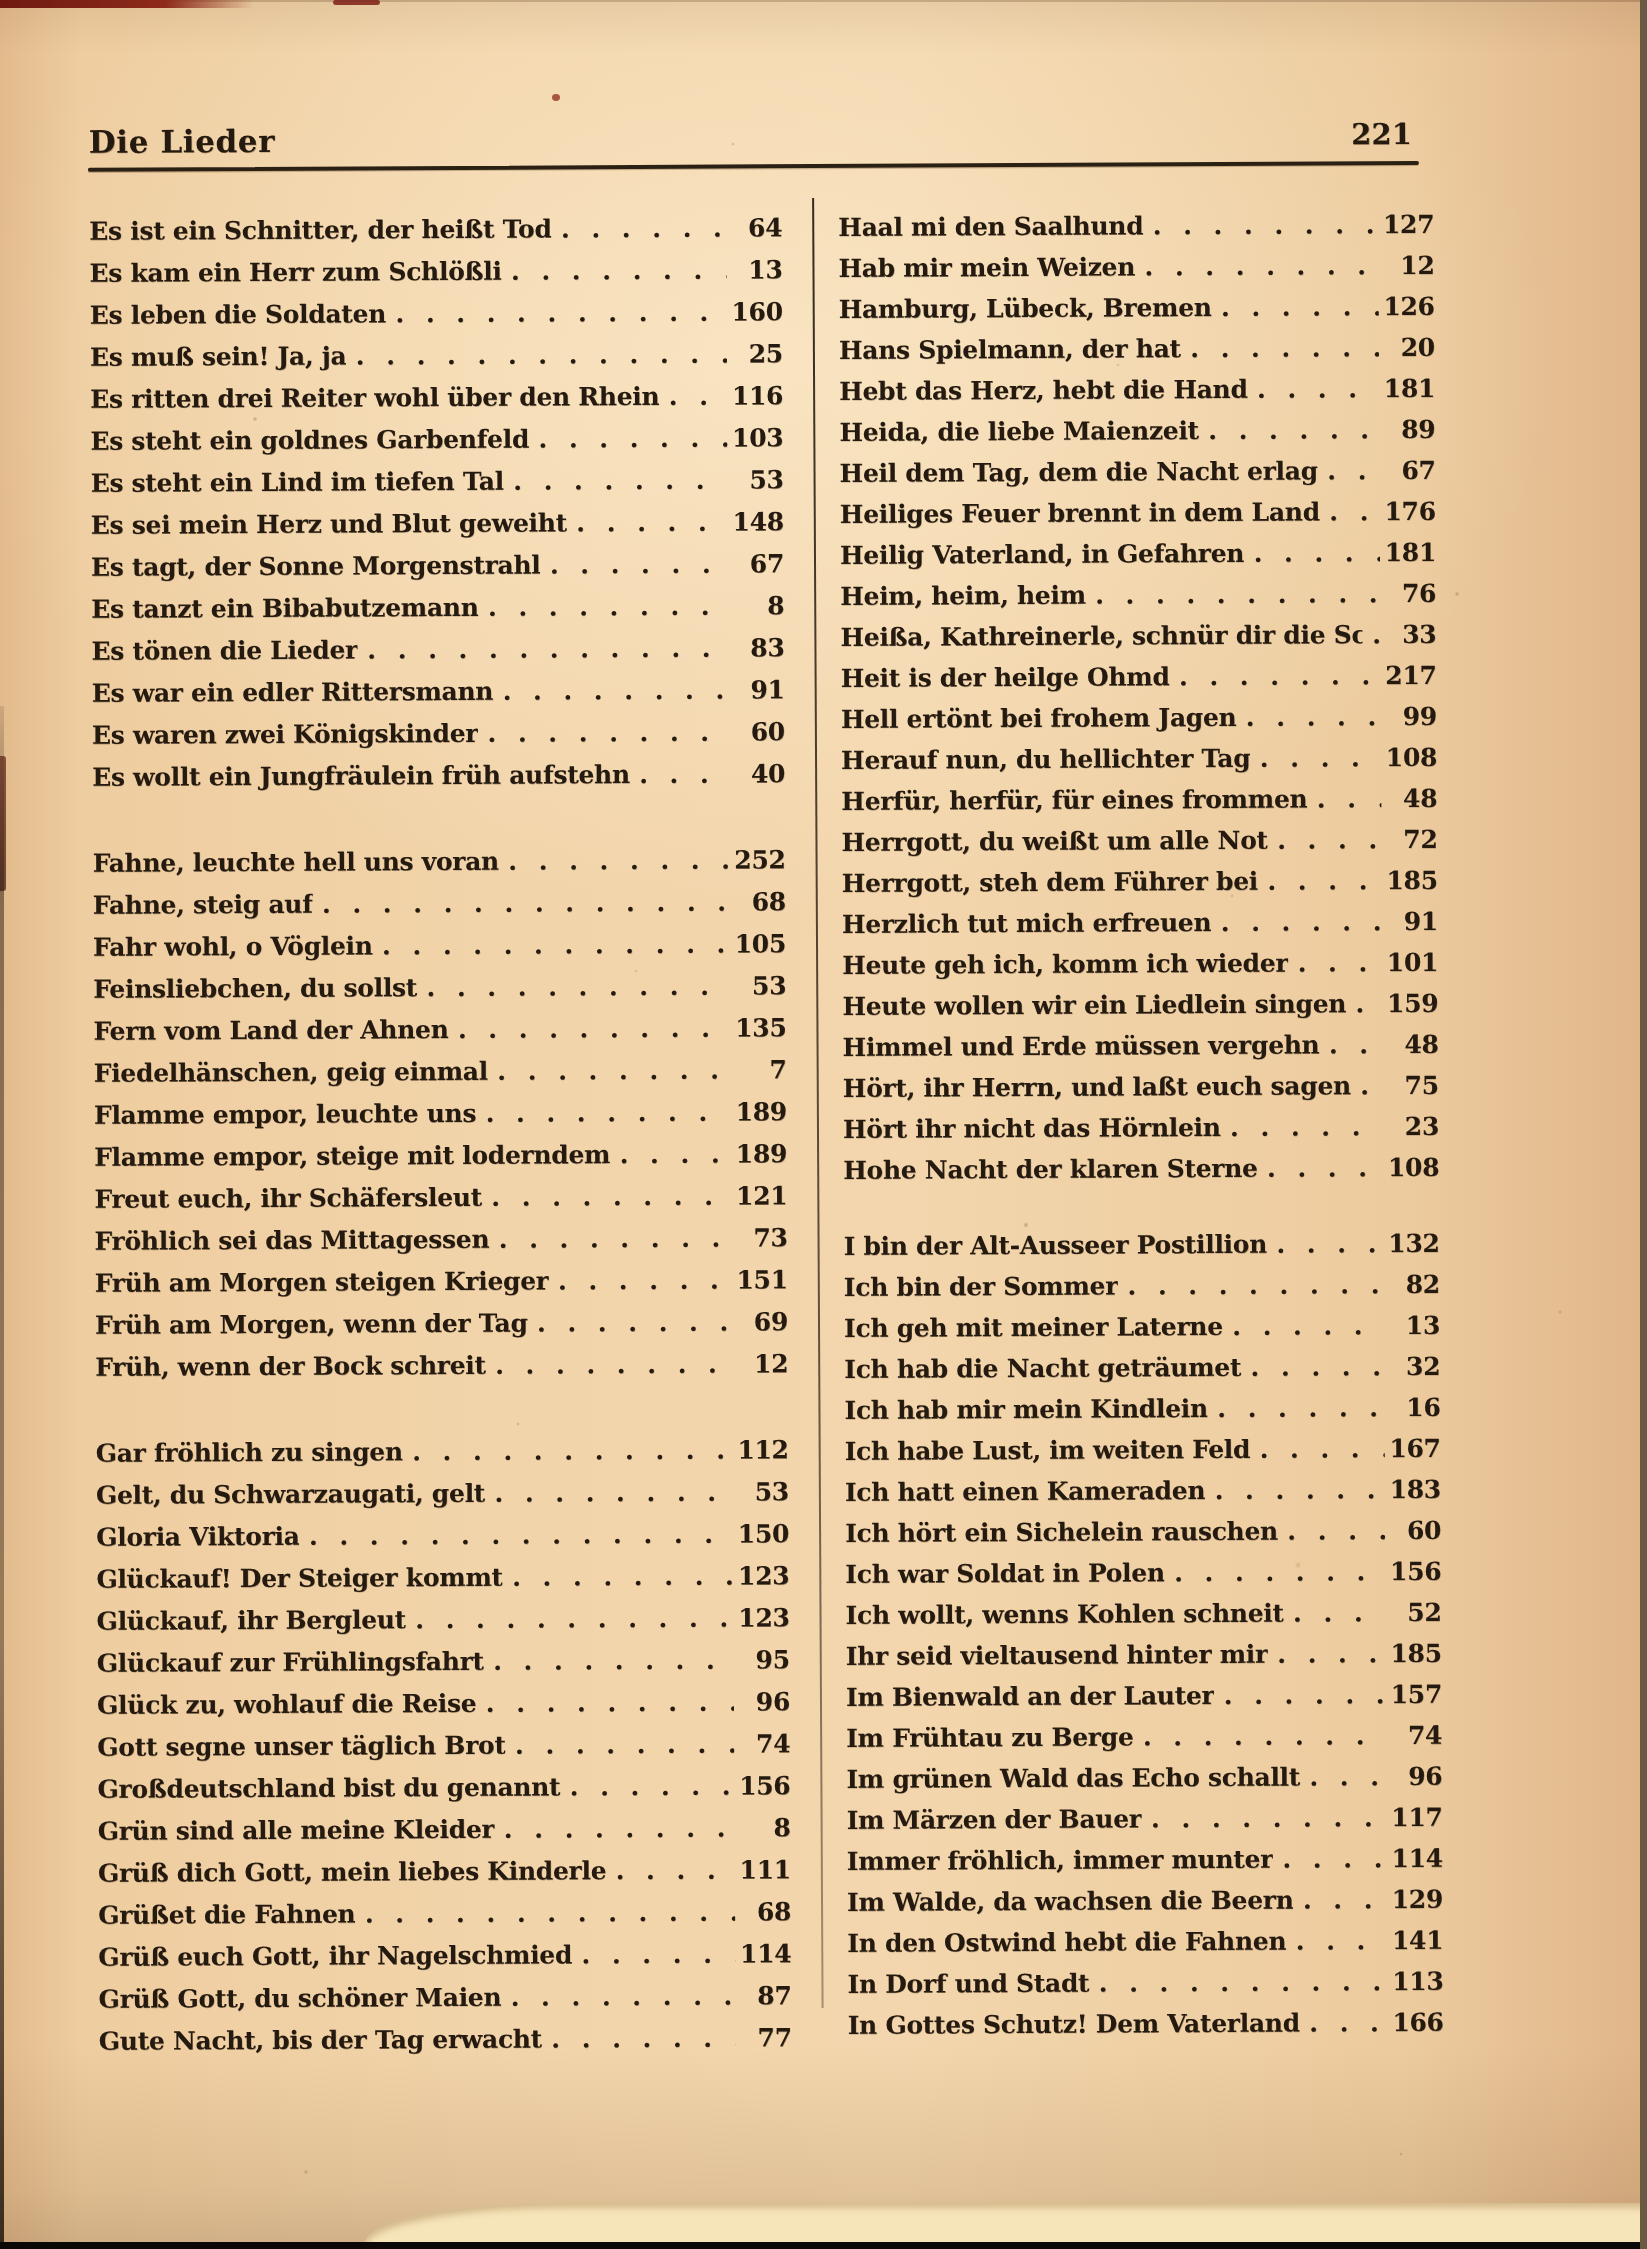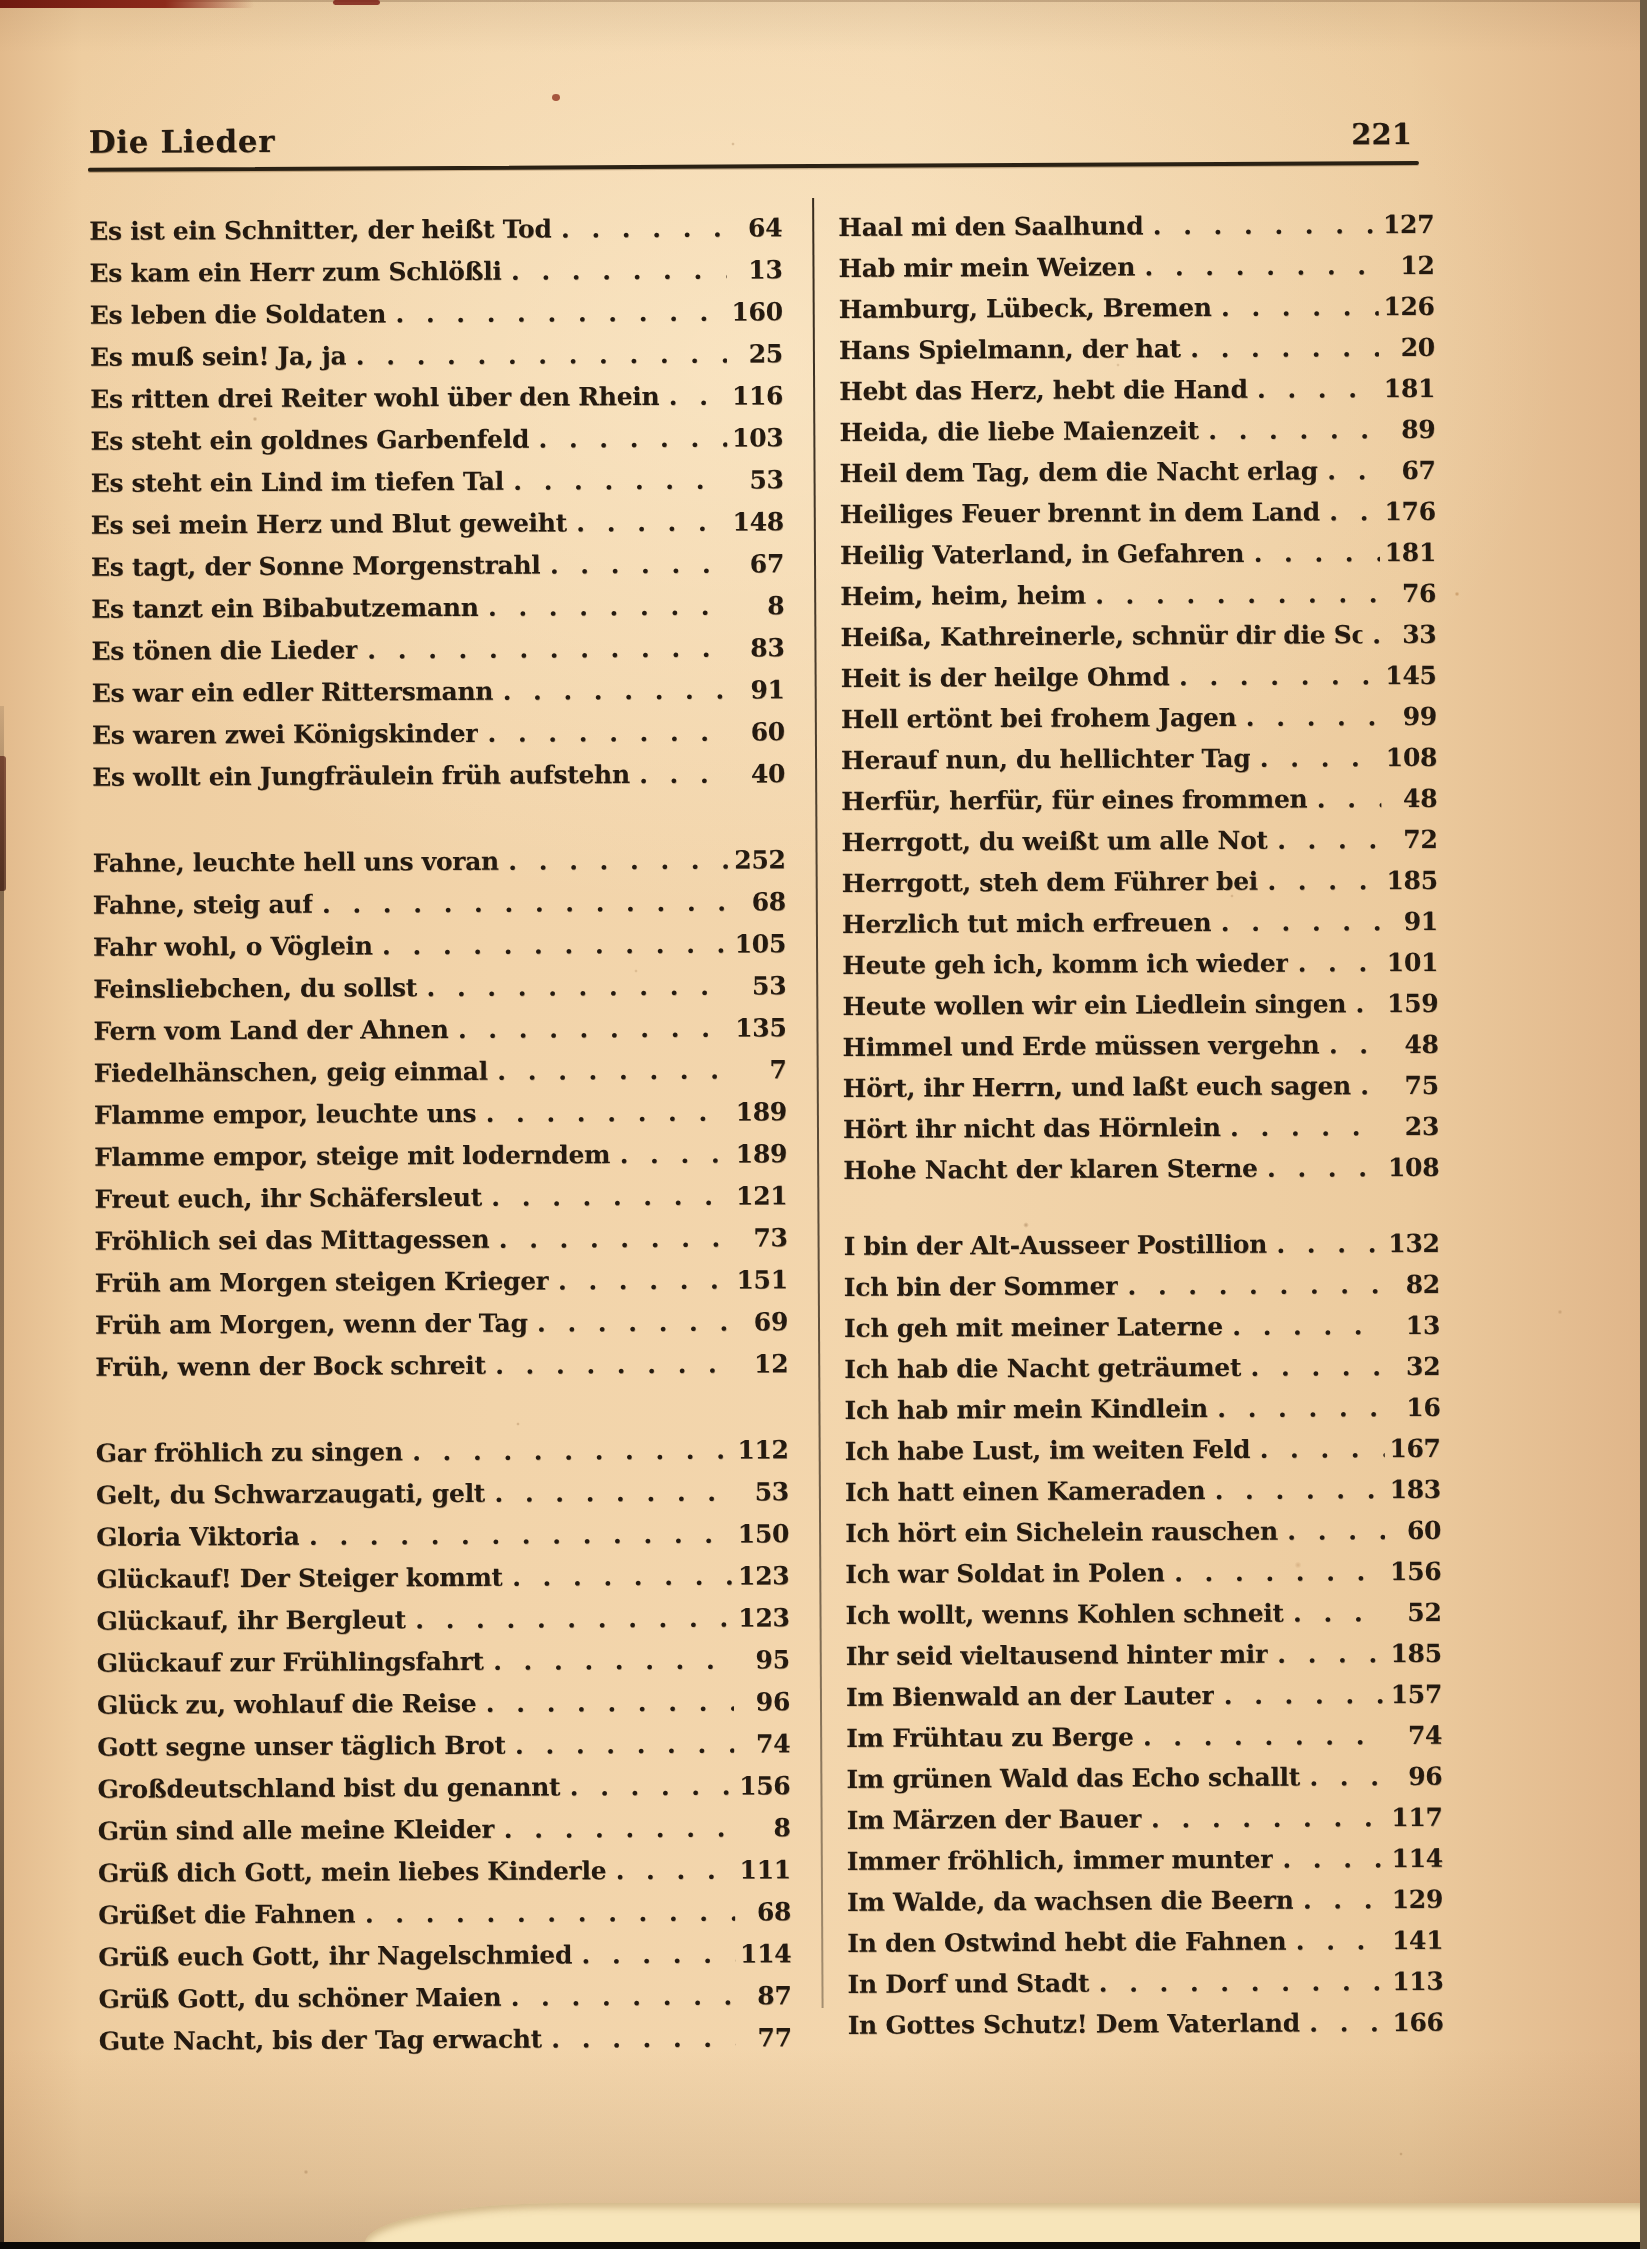--- a/index.html
+++ b/index.html
@@ -349,21 +349,21 @@
             <span class="n">76</span>
           </div>
           <div class="entry">
             <span class="t">Heißa, Kathreinerle, schnür dir die Schuh</span>
             <span class="dots"></span>
             <span class="n">33</span>
           </div>
           <div class="entry">
             <span class="t">Heit is der heilge Ohmd</span>
             <span class="dots"></span>
-            <span class="n">145</span>
+            <span class="n">217</span>
           </div>
           <div class="entry">
             <span class="t">Hell ertönt bei frohem Jagen</span>
             <span class="dots"></span>
             <span class="n">99</span>
           </div>
           <div class="entry">
             <span class="t">Herauf nun, du hellichter Tag</span>
             <span class="dots"></span>
             <span class="n">108</span>

